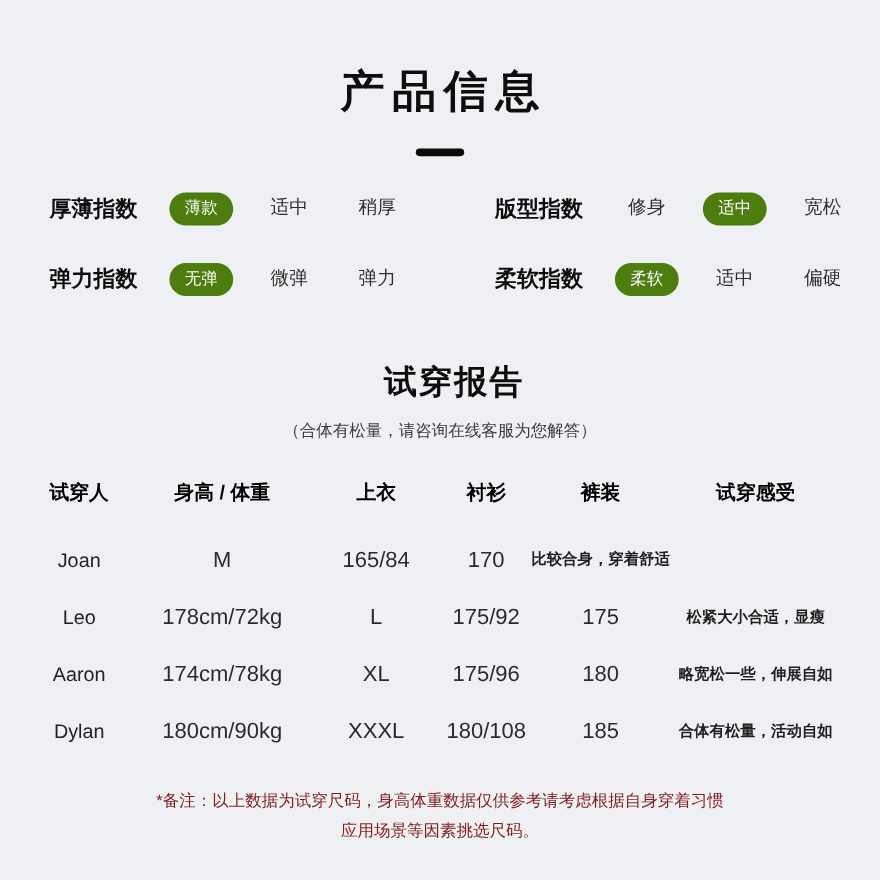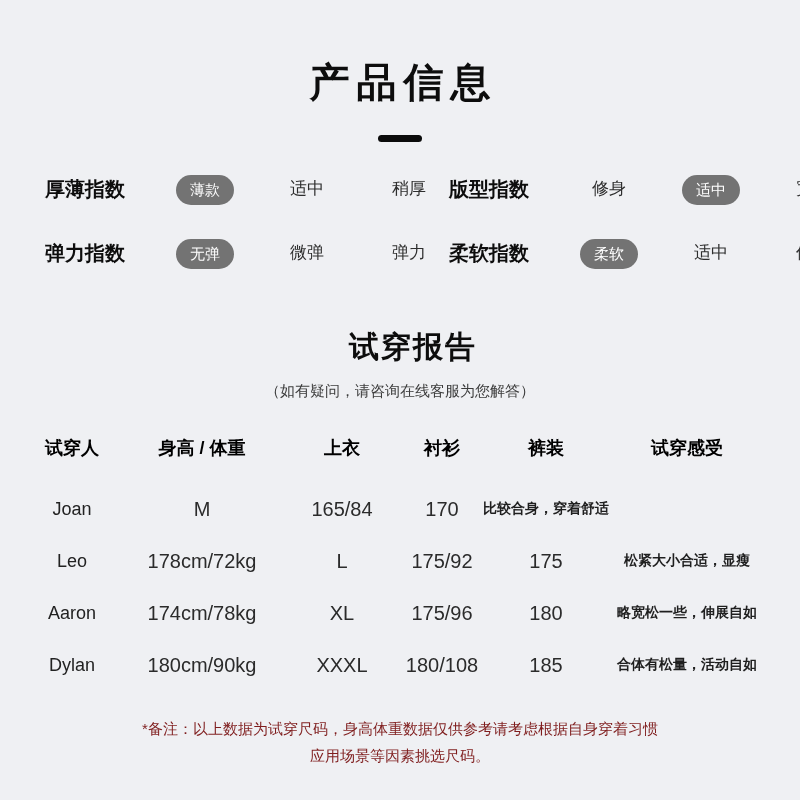--- a/index.html
+++ b/index.html
@@ -22,33 +22,33 @@
   }
   .title-dash{
     width:44px;height:7px;
     background:#0b0b0b;
     border-radius:4px;
     margin:25px auto 0;
   }
   
   .index-section{margin-top:32px;display:flex;flex-direction:column;gap:33px;}
   .index-row{display:flex;padding-left:45px;}
-  .index-group{display:flex;align-items:center;height:31px;gap:22px;}
+  .index-group{display:flex;align-items:center;height:31px;}
   .index-group.left{width:405px;}
   .index-label{
     font-size:20px;font-weight:700;color:#0d0d0d;
     margin-right:18px;white-space:nowrap;
   }
   .opt{
     width:80px;display:flex;justify-content:center;align-items:center;
     font-size:17px;color:#2e2e2e;white-space:nowrap;
   }
   .opt .opt-text{line-height:1.2;}
   .opt.selected .opt-text{
-    background:#737373;color:#ffffff;
+    background:#4d7c0f;color:#ffffff;
     padding:6px 14px;border-radius:17px;
     font-size:15px;
   }
   
   .report-title{
     margin-top:58px;
     text-align:center;
     font-size:30px;font-weight:700;
     letter-spacing:2px;color:#0d0d0d;margin-left:26px;
   }
@@ -141,21 +141,21 @@
         </div>
       <div class="opt">
           <span class="opt-text">偏硬</span>
         </div>
     </div>
   </div>
 
 </div>
 
 <div class="report-title">试穿报告</div>
-<div class="report-sub">（如有疑问，请咨询在线客服为您解答）</div>
+<div class="report-sub">（合体有松量，请咨询在线客服为您解答）</div>
 
 <div class="size-table">
 
   <div class="t-row t-head">
     <div class="cell">试穿人</div>
     <div class="cell">身高 / 体重</div>
     <div class="cell">上衣</div>
     <div class="cell">衬衫</div>
     <div class="cell">裤装</div>
     <div class="cell">试穿感受</div>

